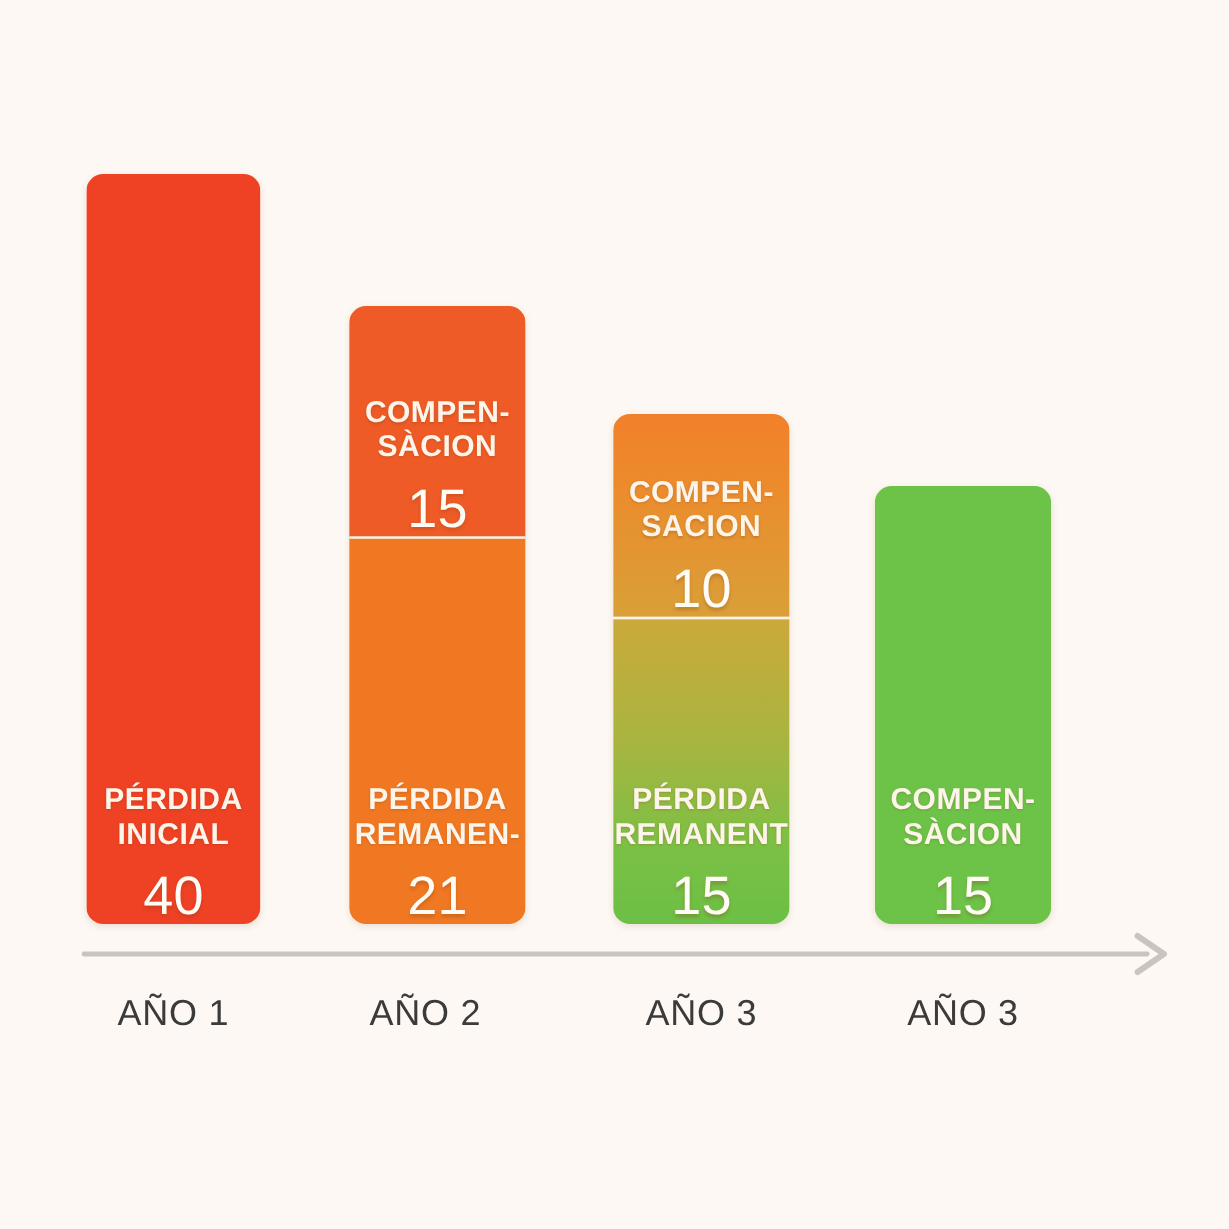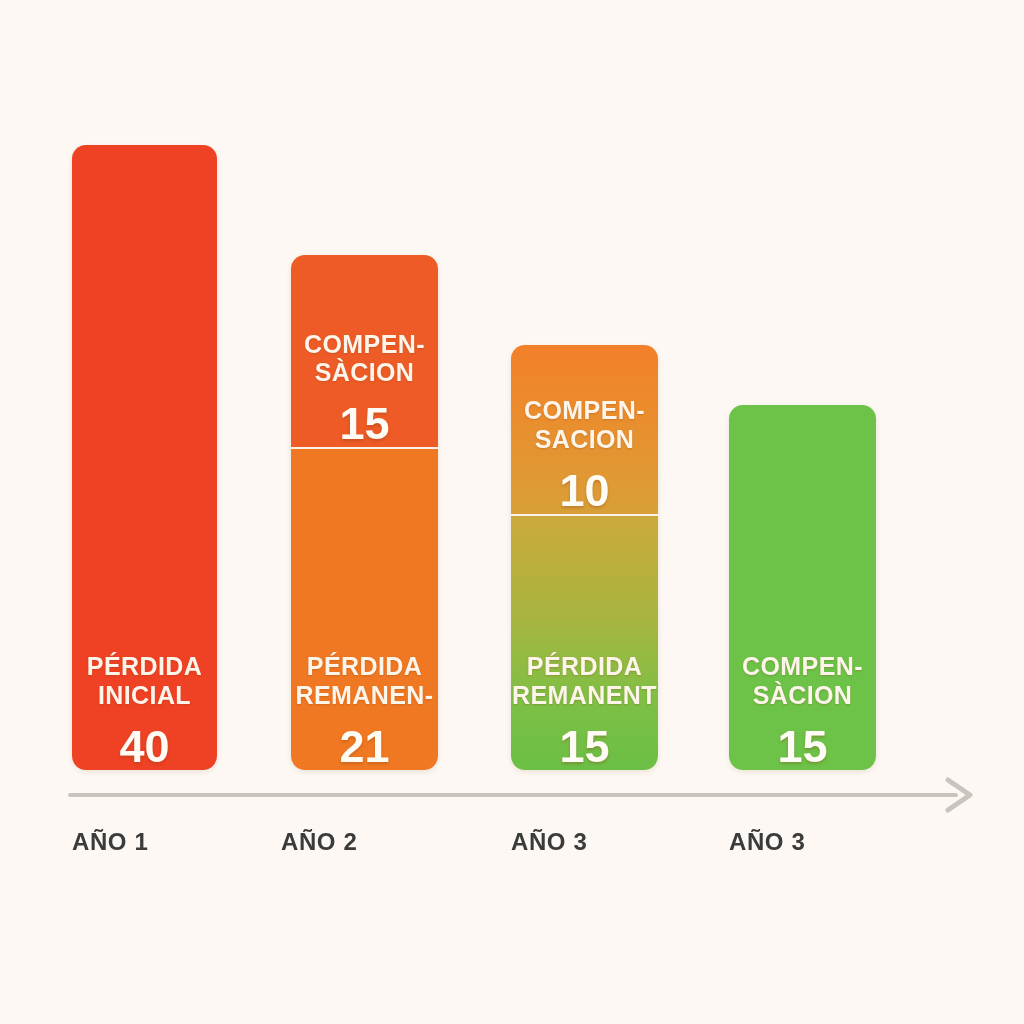--- a/index.html
+++ b/index.html
@@ -66,21 +66,21 @@
     font-weight: 700;
     font-size: 25px;
     line-height: 1.13;
     letter-spacing: 0.4px;
     text-shadow: 0 1px 2px rgba(130, 60, 20, 0.28);
     white-space: pre-line;
   }
 
   .seg-value {
     color: #FFFBF5;
-    font-weight: 700;
+    font-weight: 400;
     font-size: 45px;
     line-height: 1.05;
     margin-top: 14px;
     text-shadow: 0 2px 3px rgba(130, 60, 20, 0.30);
   }
 
   
   .axis-line {
     position: absolute;
     left: 68px;
@@ -100,24 +100,24 @@
 
   .tick-labels {
     position: absolute;
     left: 0;
     top: 828px;
     width: 1024px;
     height: 56px;
   }
   .tick-label {
     position: absolute;
-    text-align: left;
+    text-align: center;
     color: #3B3B3B;
-    font-size: 24px;
-    font-weight: 700;
+    font-size: 30px;
+    font-weight: 400;
     letter-spacing: 0.6px;
   }
 </style>
 </head>
 <body>
 
 <div id="chart-root">
 
   <div class="plot-area">
 

